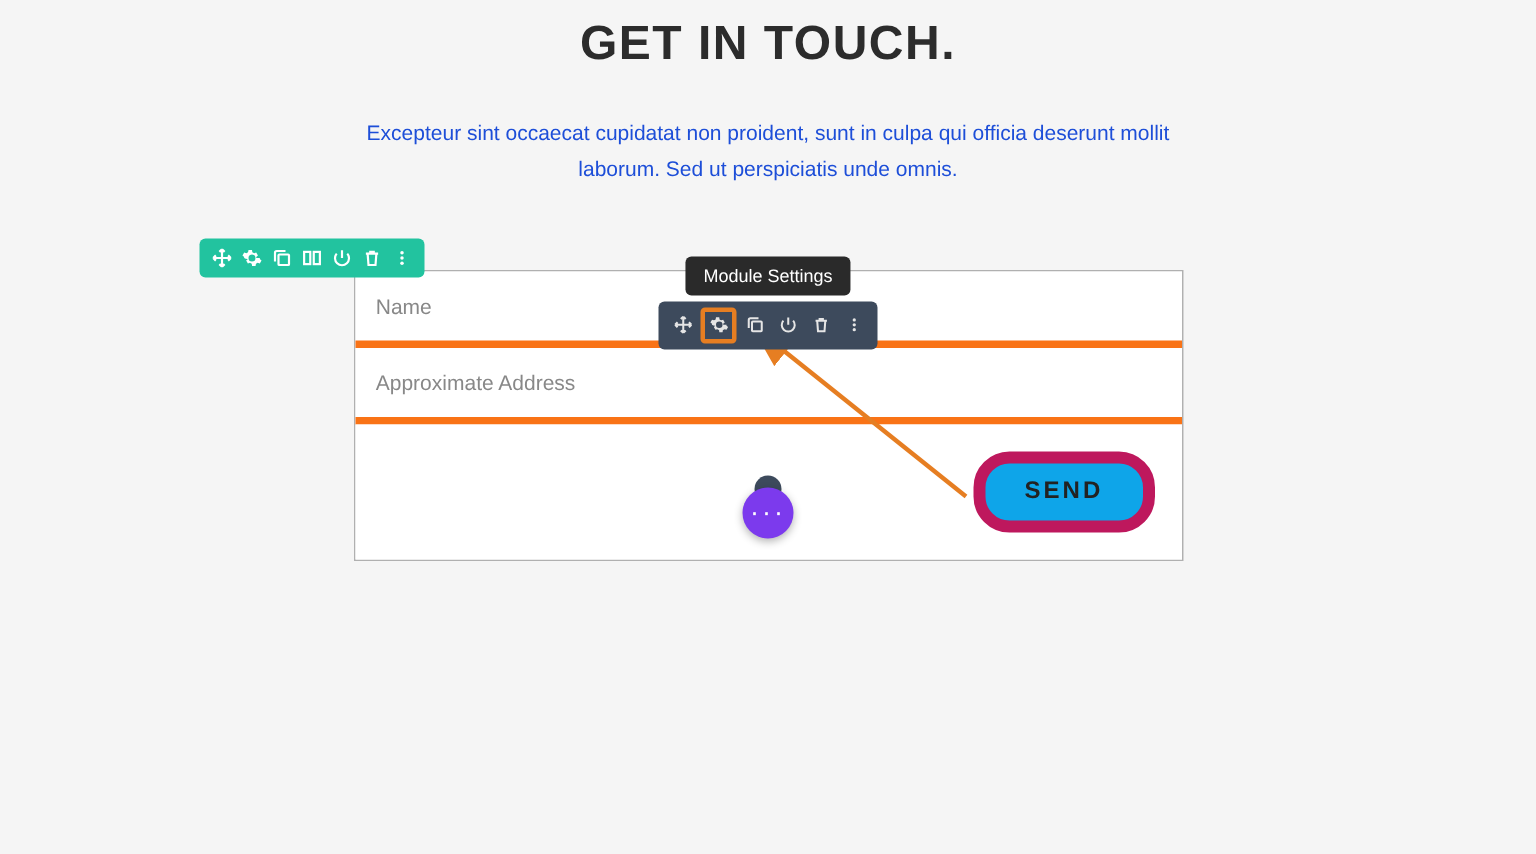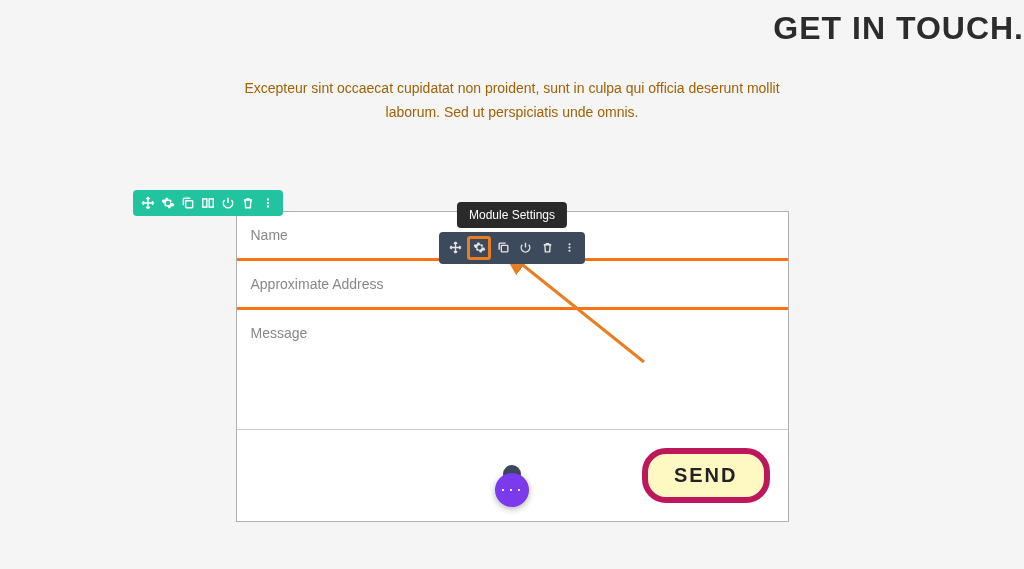--- a/index.html
+++ b/index.html
@@ -5,44 +5,44 @@
     * { box-sizing: border-box; margin: 0; padding: 0; }
     body {
       font-family: 'Segoe UI', -apple-system, sans-serif;
       background: #f5f5f5;
       width: 1024px;
       height: 569px;
       overflow: hidden;
       position: relative;
     }
     .page-title {
-      text-align: right;
+      text-align: center;
       font-size: 32px;
       font-weight: 800;
       letter-spacing: 1px;
       color: #2c2c2c;
       margin-top: 10px;
     }
     .page-subtitle {
       text-align: center;
       font-size: 14px;
-      color: #a16207;
+      color: #1d4ed8;
       max-width: 560px;
       margin: 30px auto 0;
       line-height: 1.7;
     }
     .form-container {
       position: relative;
       width: 553px;
-      margin: 86px auto 0;
+      margin: 55px auto 0;
       border: 1px solid #b0b0b0;
       background: #fff;
     }
     .form-field {
-      border-bottom: 3px solid #f97316;
+      border-bottom: 5px solid #f97316;
       padding: 15px 14px;
       font-size: 14px;
       color: #888;
       background: #fff;
     }
     .form-field:last-of-type { border-bottom: none; }
     .form-message {
       height: 120px;
       padding: 15px 14px;
       font-size: 14px;
@@ -51,28 +51,28 @@
       border-bottom: 1px solid #ccc;
     }
     .form-footer {
       display: flex;
       justify-content: flex-end;
       padding: 18px 18px 18px;
       background: #fff;
       position: relative;
     }
     .send-btn {
-      border: 6px solid #be185d;
+      border: 8px solid #be185d;
       border-radius: 24px;
       padding: 10px 26px;
-      font-size: 20px;
+      font-size: 16px;
       font-weight: 700;
       letter-spacing: 2px;
       color: #222;
-      background: #fef9c3;
+      background: #0ea5e9;
       cursor: pointer;
     }
     .section-toolbar {
       position: absolute;
       top: -22px;
       left: -104px;
       background: #22c39f;
       border-radius: 4px;
       display: flex;
       align-items: center;
@@ -262,21 +262,20 @@
     <defs>
       <marker id="arrowhead" markerWidth="10" markerHeight="8" refX="2" refY="4" orient="auto">
         <polygon points="0 0, 10 4, 0 8" fill="#e67e22"></polygon>
       </marker>
     </defs>
     <line x1="140" y1="110" x2="15" y2="10" stroke="#e67e22" stroke-width="3" marker-end="url(#arrowhead)"></line>
   </svg>
 
   <div class="form-field">Name</div>
   <div class="form-field">Approximate Address</div>
-  <div class="form-message">Message</div>
 
   <div class="form-footer">
     <button class="send-btn">SEND</button>
     <div class="fab-mini"></div>
     <div class="fab">
       <span>···</span>
     </div>
   </div>
 
 </div>

